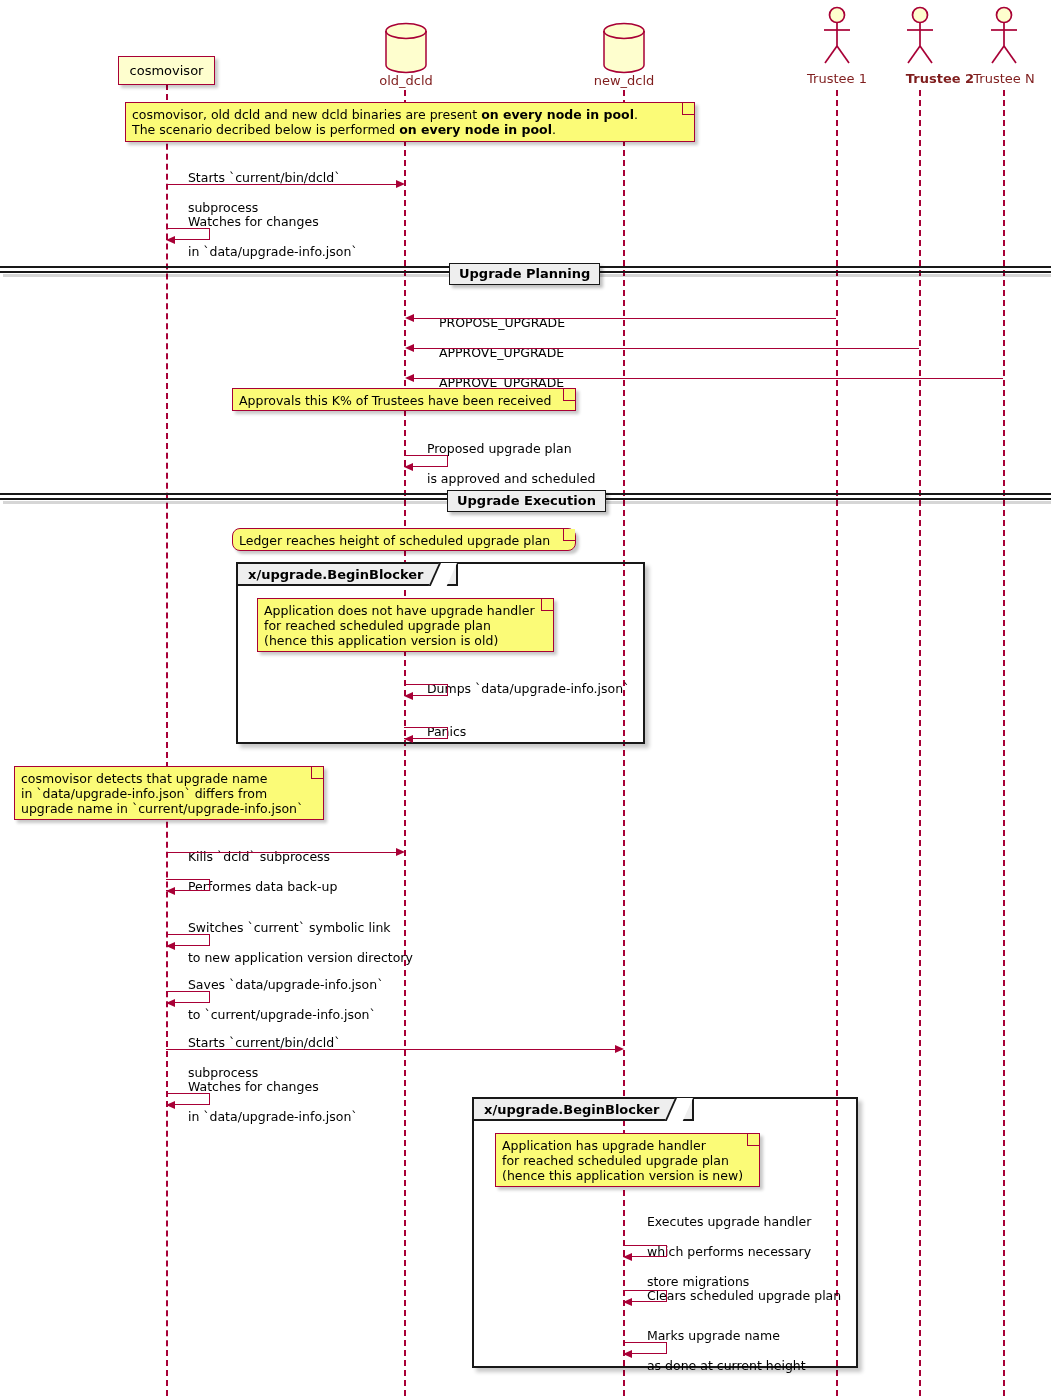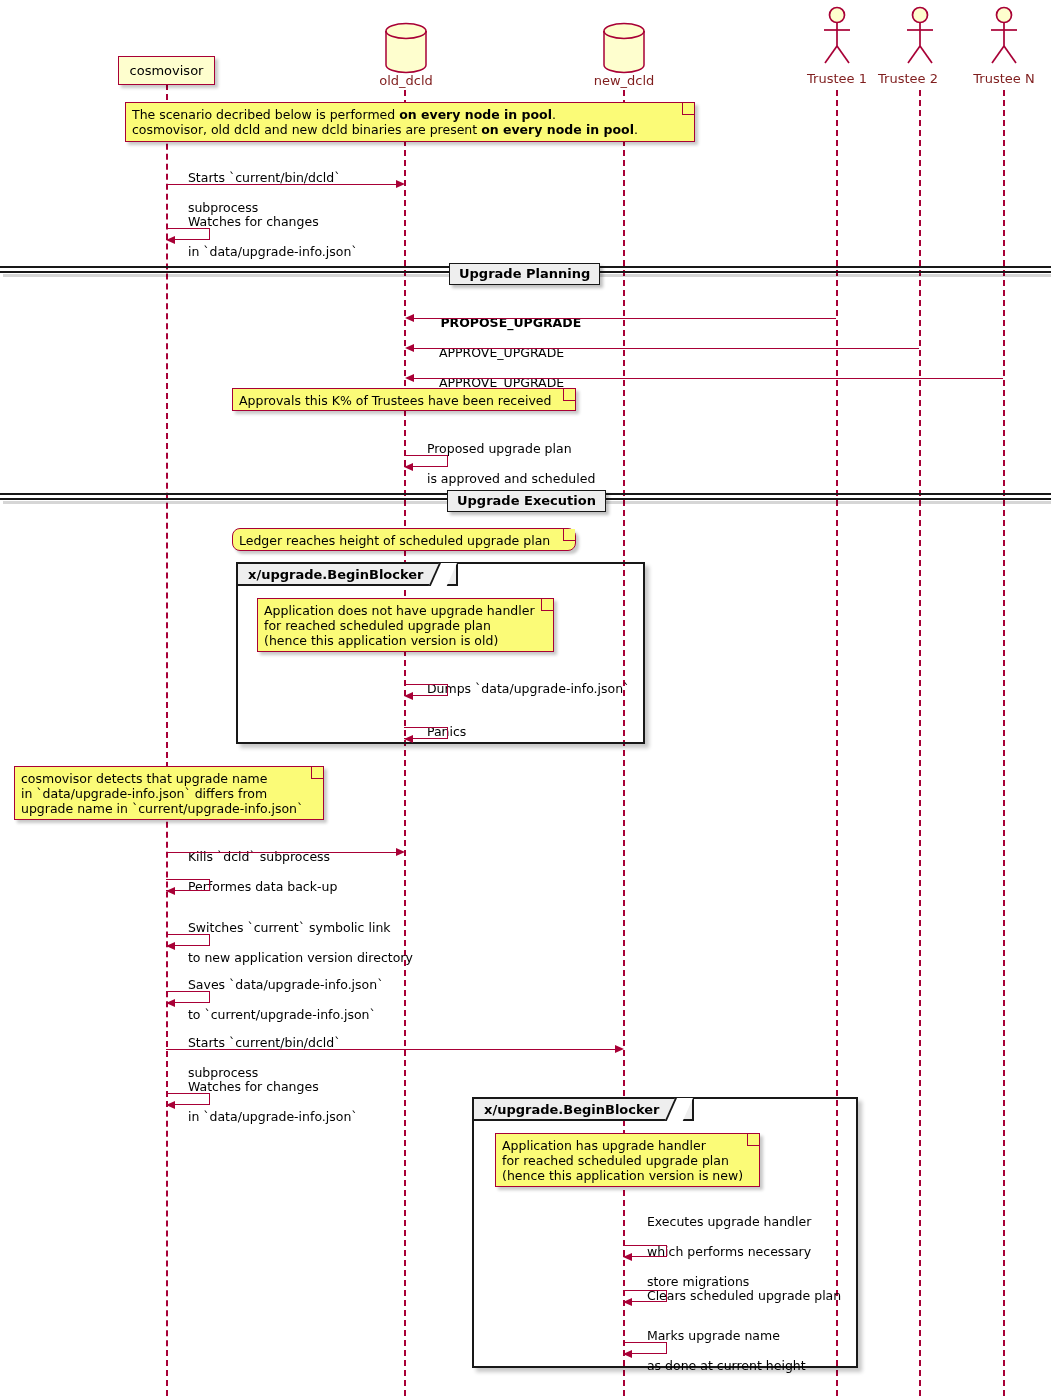--- a/index.html
+++ b/index.html
@@ -96,37 +96,37 @@
 
   <div class="dbcyl" style="left:900px;top:6px;width:40px;height:62px;">
     <svg width="40" height="62" viewBox="0 0 40 62">
       <circle cx="20" cy="9" r="7.5" fill="#FEFECE" stroke="#A80036" stroke-width="1.7"></circle>
       <line x1="20" y1="17" x2="20" y2="40" stroke="#A80036" stroke-width="1.7"></line>
       <line x1="7" y1="24" x2="33" y2="24" stroke="#A80036" stroke-width="1.7"></line>
       <line x1="20" y1="40" x2="8" y2="57" stroke="#A80036" stroke-width="1.7"></line>
       <line x1="20" y1="40" x2="32" y2="57" stroke="#A80036" stroke-width="1.7"></line>
     </svg>
   </div>
-  <div class="plabel" style="left:858px;top:71px;width:100px;">Trustee 2</div>
+  <div class="plabel" style="left:890px;top:71px;width:100px;font-weight:bold;">Trustee 2</div>
 
   <div class="dbcyl" style="left:984px;top:6px;width:40px;height:62px;">
     <svg width="40" height="62" viewBox="0 0 40 62">
       <circle cx="20" cy="9" r="7.5" fill="#FEFECE" stroke="#A80036" stroke-width="1.7"></circle>
       <line x1="20" y1="17" x2="20" y2="40" stroke="#A80036" stroke-width="1.7"></line>
       <line x1="7" y1="24" x2="33" y2="24" stroke="#A80036" stroke-width="1.7"></line>
       <line x1="20" y1="40" x2="8" y2="57" stroke="#A80036" stroke-width="1.7"></line>
       <line x1="20" y1="40" x2="32" y2="57" stroke="#A80036" stroke-width="1.7"></line>
     </svg>
   </div>
   <div class="plabel" style="left:954px;top:71px;width:100px;">Trustee N</div>
 
   <div class="note" style="left:125px;top:102px;width:570px;height:40px;">
     <div class="fold"></div>
+    <div><span>cosmovisor, old dcld and new dcld binaries are present </span><b>on every node in pool</b><span>.</span></div>
     <div><span>The scenario decribed below is performed </span><b>on every node in pool</b><span>.</span></div>
-    <div><span>cosmovisor, old dcld and new dcld binaries are present </span><b>on every node in pool</b><span>.</span></div>
   </div>
 
   <div class="msgtext" style="left:172px;top:155px;">
     <span>Starts `current/bin/dcld`</span><br>
     <span>subprocess</span>
   </div>
   <div class="msgline" style="left:166px;top:184px;width:230px;"></div>
   <div class="arrowR" style="left:396px;top:180px;"></div>
 
   <div class="msgtext" style="left:172px;top:199px;">
@@ -136,21 +136,21 @@
   <div class="selfloop" style="left:166px;top:228px;width:44px;height:12px;"></div>
   <div class="arrowL" style="left:166px;top:236px;"></div>
 
   <div class="divider" style="top:266px;">
     <div class="b1"></div>
       <div class="b2"></div>
       <div class="sh"></div>
   </div>
   <div class="divlabel" style="left:449px;top:263px;">Upgrade Planning</div>
 
-  <div class="msgtext" style="left:423px;top:300px;font-weight:bold;">
+  <div class="msgtext" style="left:423px;top:300px;">
     <span>PROPOSE_UPGRADE</span>
   </div>
   <div class="msgline" style="left:414px;top:318px;width:422px;"></div>
   <div class="arrowL" style="left:405px;top:314px;"></div>
 
   <div class="msgtext" style="left:423px;top:330px;">
     <span>APPROVE_UPGRADE</span>
   </div>
   <div class="msgline" style="left:414px;top:348px;width:505px;"></div>
   <div class="arrowL" style="left:405px;top:344px;"></div>

